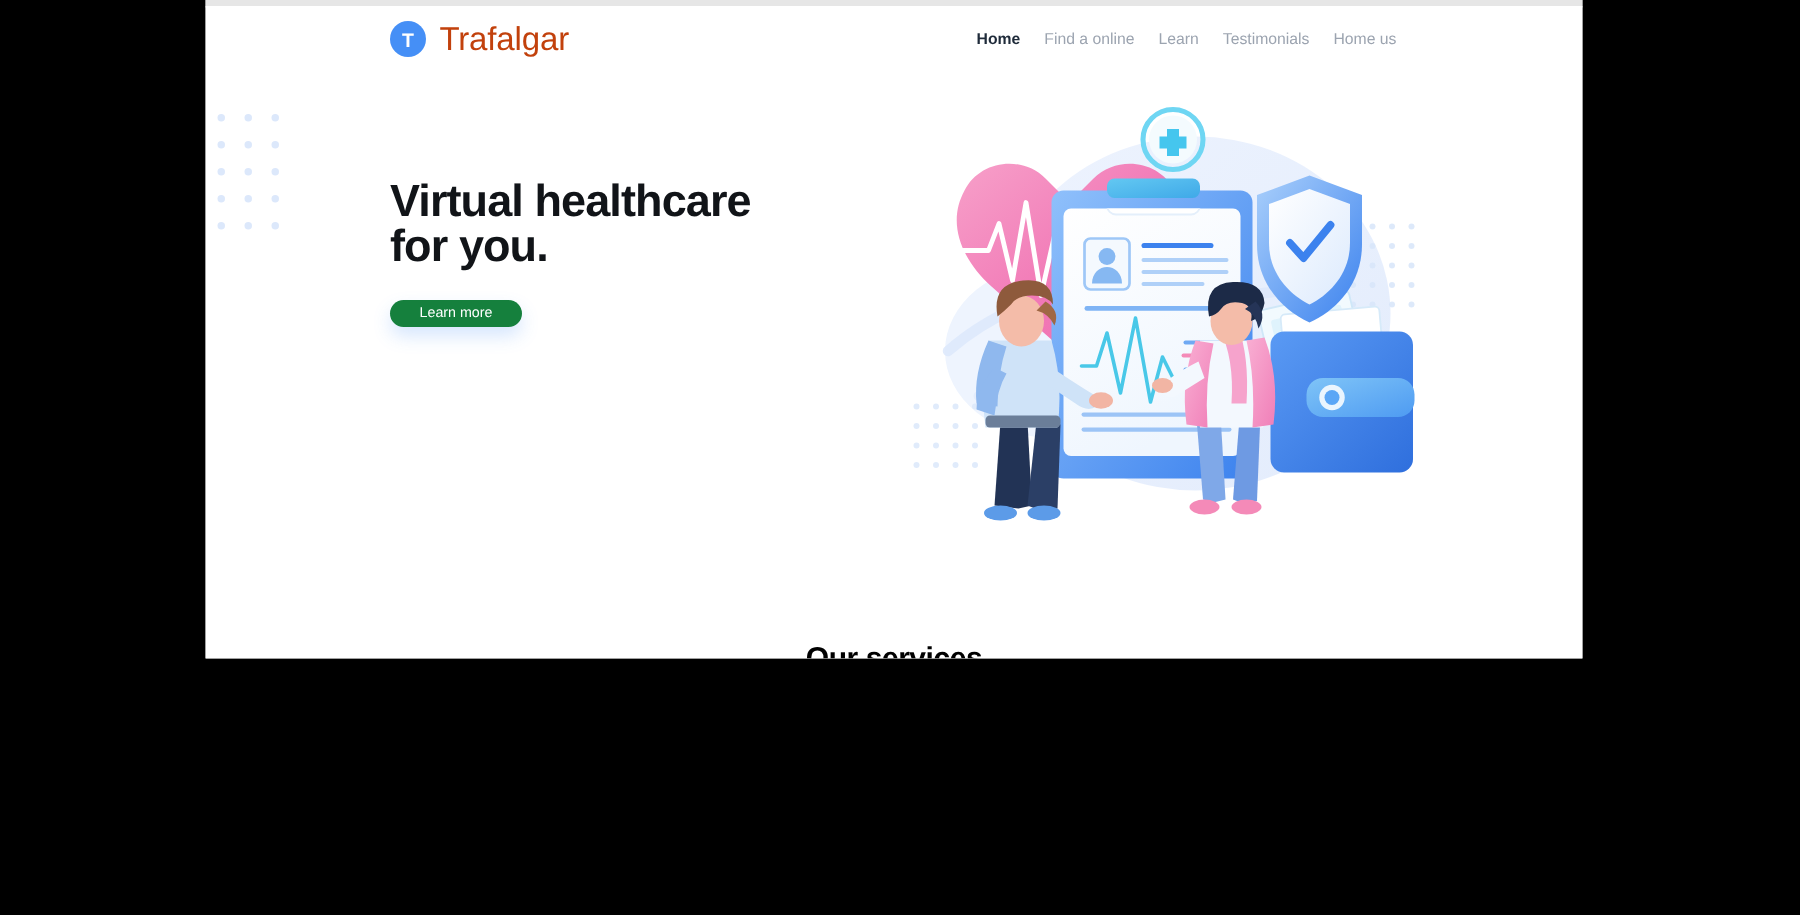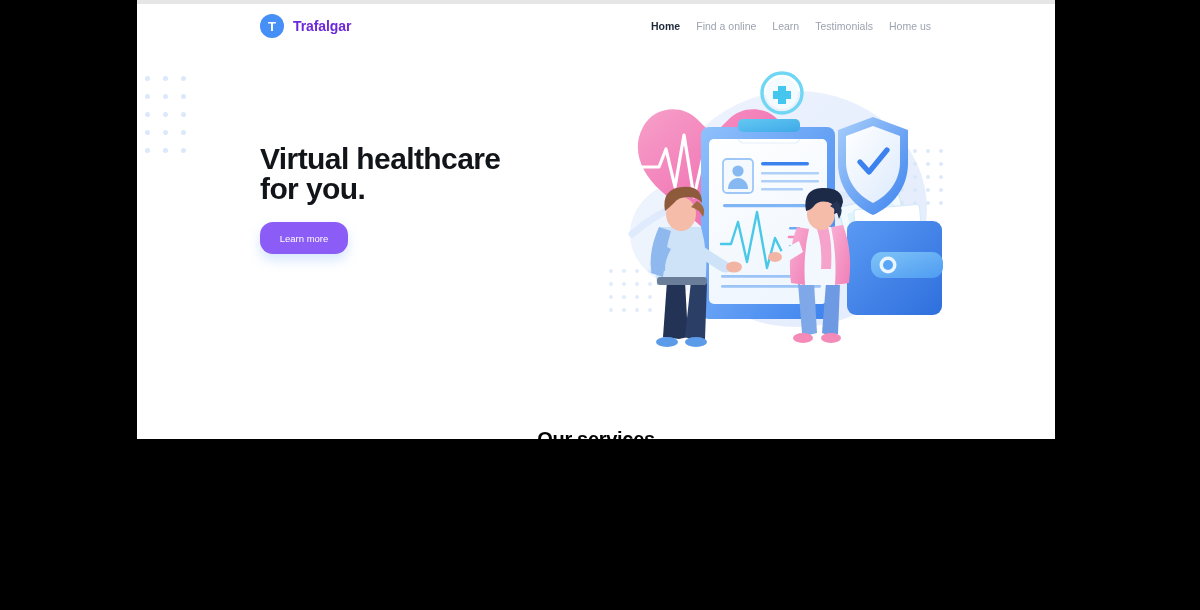--- a/index.html
+++ b/index.html
@@ -61,23 +61,23 @@
     background: #458FF6;
     color: #fff;
     font-size: 13px;
     font-weight: 700;
     display: flex;
     align-items: center;
     justify-content: center;
     letter-spacing: .2px;
   }
   .brand-name {
-    font-size: 14px;
-    font-weight: 700;
-    color: #6d28d9;
+    font-size: 22px;
+    font-weight: 400;
+    color: #c2410c;
     letter-spacing: -0.1px;
   }
   .nav {
     display: flex;
     align-items: center;
     gap: 16px;
   }
   .nav-item {
     font-size: 10.5px;
     color: #9CA4B0;
@@ -100,21 +100,21 @@
   .dotgrid-left i {
     width: 5px; height: 5px;
     border-radius: 50%;
     background: #DCE8FB;
     display: block;
   }
 
   
   .hero-copy {
     position: absolute;
-    left: 123px; top: 140px;
+    left: 123px; top: 116px;
     width: 270px;
   }
   .hero-title {
     font-size: 30px;
     line-height: 1.0;
     font-weight: 700;
     color: #111418;
     letter-spacing: -0.6px;
     margin: 0 0 18px 0;
     white-space: pre-line;
@@ -123,24 +123,24 @@
     font-size: 10.5px;
     line-height: 1.65;
     color: #7D7987;
     margin: 0 0 22px 0;
     width: 252px;
   }
   .btn-primary {
     display: inline-flex;
     align-items: center;
     justify-content: center;
-    width: 88px; height: 32px;
+    width: 88px; height: 18px;
     border: none;
     border-radius: 13px;
-    background: #8b5cf6;
+    background: #15803d;
     color: #ffffff;
     font-size: 9.5px;
     font-family: "Liberation Sans", sans-serif;
     cursor: pointer;
     box-shadow: 0 6px 12px rgba(69,143,246,.22);
   }
 
   
   .hero-art {
     position: absolute;

